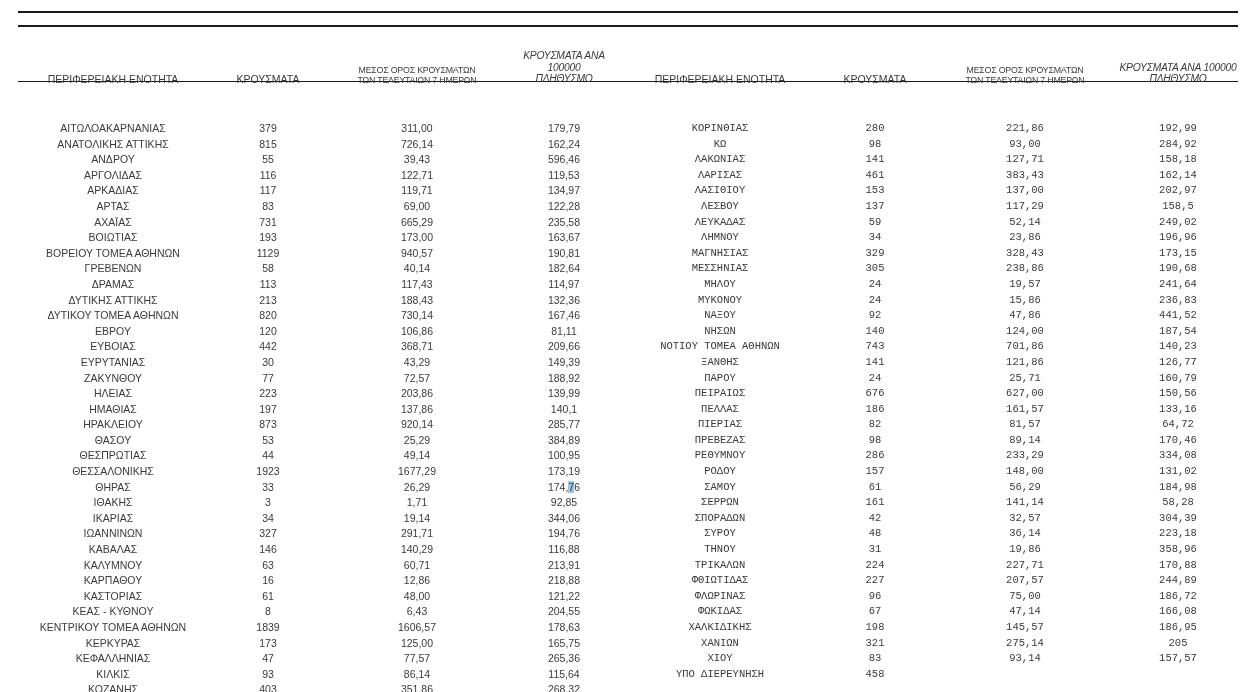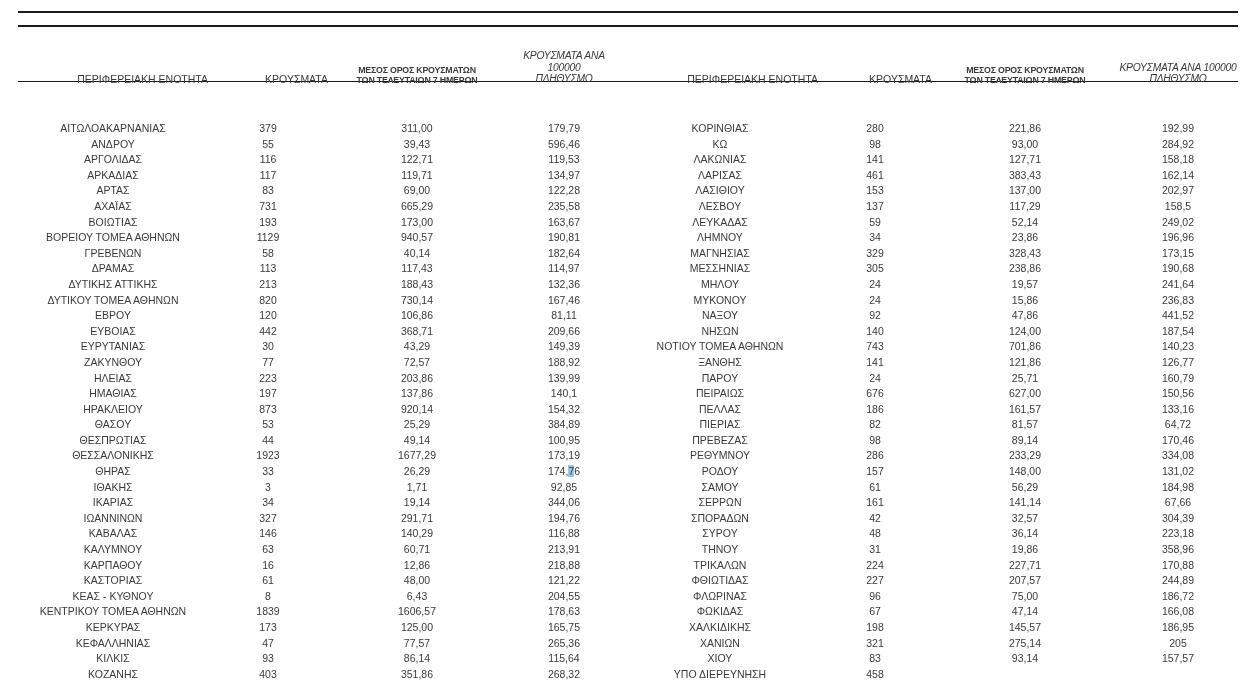--- a/index.html
+++ b/index.html
@@ -18,41 +18,41 @@
   .header-row{
     display:grid;
     grid-template-columns:190px 120px 178px 116px 196px 114px 186px 120px;
     align-items:end;
     height:32px;
     border-bottom:1.6px solid #1a1a1a;
     padding-bottom:2px;
     box-sizing:border-box;
   }
   .hcell{text-align:center;line-height:11px;}
-  .h-big{font-size:10.5px;text-align:right;}
-  .h-small{font-size:8.8px;line-height:10px;letter-spacing:-0.2px;font-weight:bold;}
+  .h-big{font-size:10.5px;}
+  .h-small{font-size:8.8px;line-height:10px;letter-spacing:-0.2px;}
   .h-two{font-size:10.3px;line-height:11.5px;letter-spacing:-0.2px;font-style:italic;}
   .body{
     display:grid;
     grid-template-columns:604px 616px;
     height:594px;
     border-bottom:1.6px solid #1a1a1a;
     box-sizing:border-box;
     padding-top:1px;
     margin-top:38px;
   }
   .half{display:block;}
   .t-row{
     display:grid;
     height:15.6px;
     line-height:15.6px;
     font-size:10.5px;
   }
   .half-0 .t-row{grid-template-columns:190px 120px 178px 116px;}
-  .half-1 .t-row{grid-template-columns:196px 114px 186px 120px;}
+  .half-1 .t-row{grid-template-columns:196px 114px 186px 120px;font-family:Liberation Mono, monospace;}
   .cell{text-align:center;white-space:nowrap;overflow:visible;}
   .sel{background:#9dc3e6;}
 </style>
 </head>
 <body>
 
 <div class="sheet">
   <div class="rule rule-top-1"></div>
   <div class="rule rule-top-2"></div>
 
@@ -84,20 +84,26 @@
 
     <div class="body">
       <div class="half half-0">
           <div class="t-row">
             <div class="cell">ΑΙΤΩΛΟΑΚΑΡΝΑΝΙΑΣ</div>
             <div class="cell">379</div>
             <div class="cell">311,00</div>
             <div class="cell">179,79</div>
           </div>
           <div class="t-row">
+            <div class="cell">ΑΝΑΤΟΛΙΚΗΣ ΑΤΤΙΚΗΣ</div>
+            <div class="cell">815</div>
+            <div class="cell">726,14</div>
+            <div class="cell">162,24</div>
+          </div>
+          <div class="t-row">
             <div class="cell">ΑΝΔΡΟΥ</div>
             <div class="cell">55</div>
             <div class="cell">39,43</div>
             <div class="cell">596,46</div>
           </div>
           <div class="t-row">
             <div class="cell">ΑΡΓΟΛΙΔΑΣ</div>
             <div class="cell">116</div>
             <div class="cell">122,71</div>
             <div class="cell">119,53</div>
@@ -189,21 +195,21 @@
           <div class="t-row">
             <div class="cell">ΗΜΑΘΙΑΣ</div>
             <div class="cell">197</div>
             <div class="cell">137,86</div>
             <div class="cell">140,1</div>
           </div>
           <div class="t-row">
             <div class="cell">ΗΡΑΚΛΕΙΟΥ</div>
             <div class="cell">873</div>
             <div class="cell">920,14</div>
-            <div class="cell">154,32</div>
+            <div class="cell">285,77</div>
           </div>
           <div class="t-row">
             <div class="cell">ΘΑΣΟΥ</div>
             <div class="cell">53</div>
             <div class="cell">25,29</div>
             <div class="cell">384,89</div>
           </div>
           <div class="t-row">
             <div class="cell">ΘΕΣΠΡΩΤΙΑΣ</div>
             <div class="cell">44</div>
@@ -443,21 +449,21 @@
           <div class="t-row">
             <div class="cell">ΣΑΜΟΥ</div>
             <div class="cell">61</div>
             <div class="cell">56,29</div>
             <div class="cell">184,98</div>
           </div>
           <div class="t-row">
             <div class="cell">ΣΕΡΡΩΝ</div>
             <div class="cell">161</div>
             <div class="cell">141,14</div>
-            <div class="cell">67,66</div>
+            <div class="cell">58,28</div>
           </div>
           <div class="t-row">
             <div class="cell">ΣΠΟΡΑΔΩΝ</div>
             <div class="cell">42</div>
             <div class="cell">32,57</div>
             <div class="cell">304,39</div>
           </div>
           <div class="t-row">
             <div class="cell">ΣΥΡΟΥ</div>
             <div class="cell">48</div>

